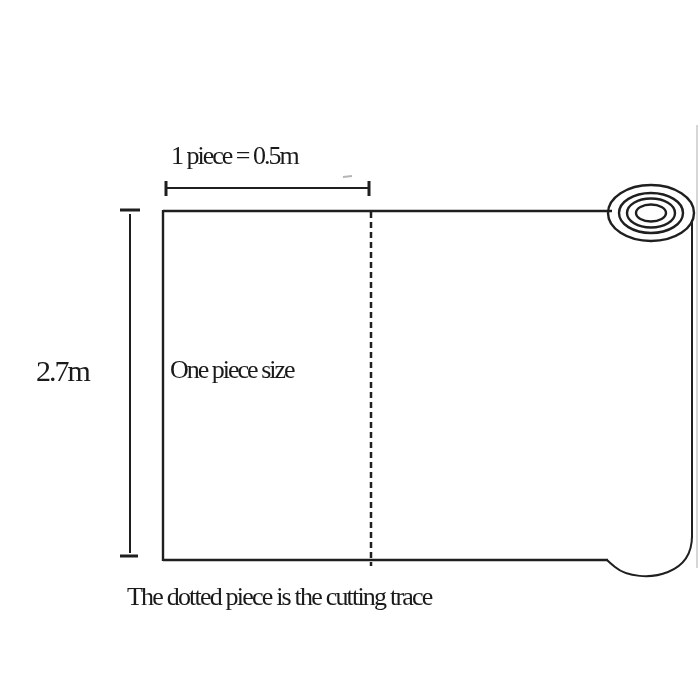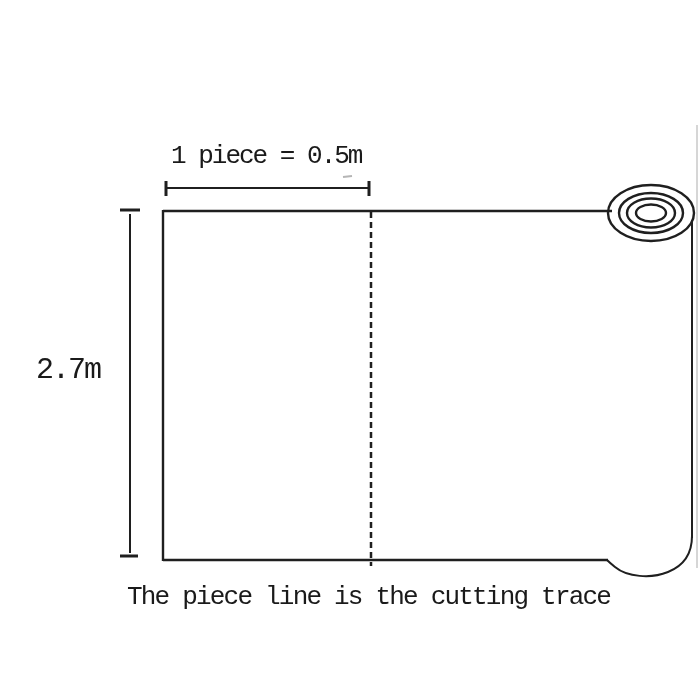--- a/index.html
+++ b/index.html
@@ -19,20 +19,21 @@
     font-family: "Liberation Mono", "DejaVu Sans Mono", monospace;
   }
   .canvas svg { position: absolute; left: 0; top: 0; }
   .stroke { stroke: var(--line); fill: none; }
   .label {
     position: absolute;
     color: var(--text);
     white-space: nowrap;
     letter-spacing: -2px;
     line-height: 1.1;
+    font-family: Liberation Serif, serif;
   }
   .label-top      { left: 171px; top: 142px; font-size: 26px; }
   .label-left     { left: 36px;  top: 354px; font-size: 30px; }
   .label-piece    { left: 170px; top: 356px; font-size: 26px; }
   .label-caption  { left: 127px; top: 583px; font-size: 26px; letter-spacing: -1.8px; }
 </style>
 </head>
 <body>
 
 <div class="canvas">
@@ -70,15 +71,16 @@
       <ellipse class="stroke" cx="651" cy="213" rx="32" ry="20" stroke-width="2.4"></ellipse>
       <ellipse class="stroke" cx="651" cy="213" rx="24" ry="14.5" stroke-width="2.4"></ellipse>
       <ellipse class="stroke" cx="651" cy="213" rx="15" ry="8.5" stroke-width="2.4"></ellipse>
     </g>
   </svg>
 
   <div class="label label-top">1 piece = 0.5m</div>
 
   <div class="label label-left">2.7m</div>
 
+  <div class="label label-piece">One piece size</div>
 
-  <div class="label label-caption">The piece line is the cutting trace</div>
+  <div class="label label-caption">The dotted piece is the cutting trace</div>
 </div>
 
 </body></html>

